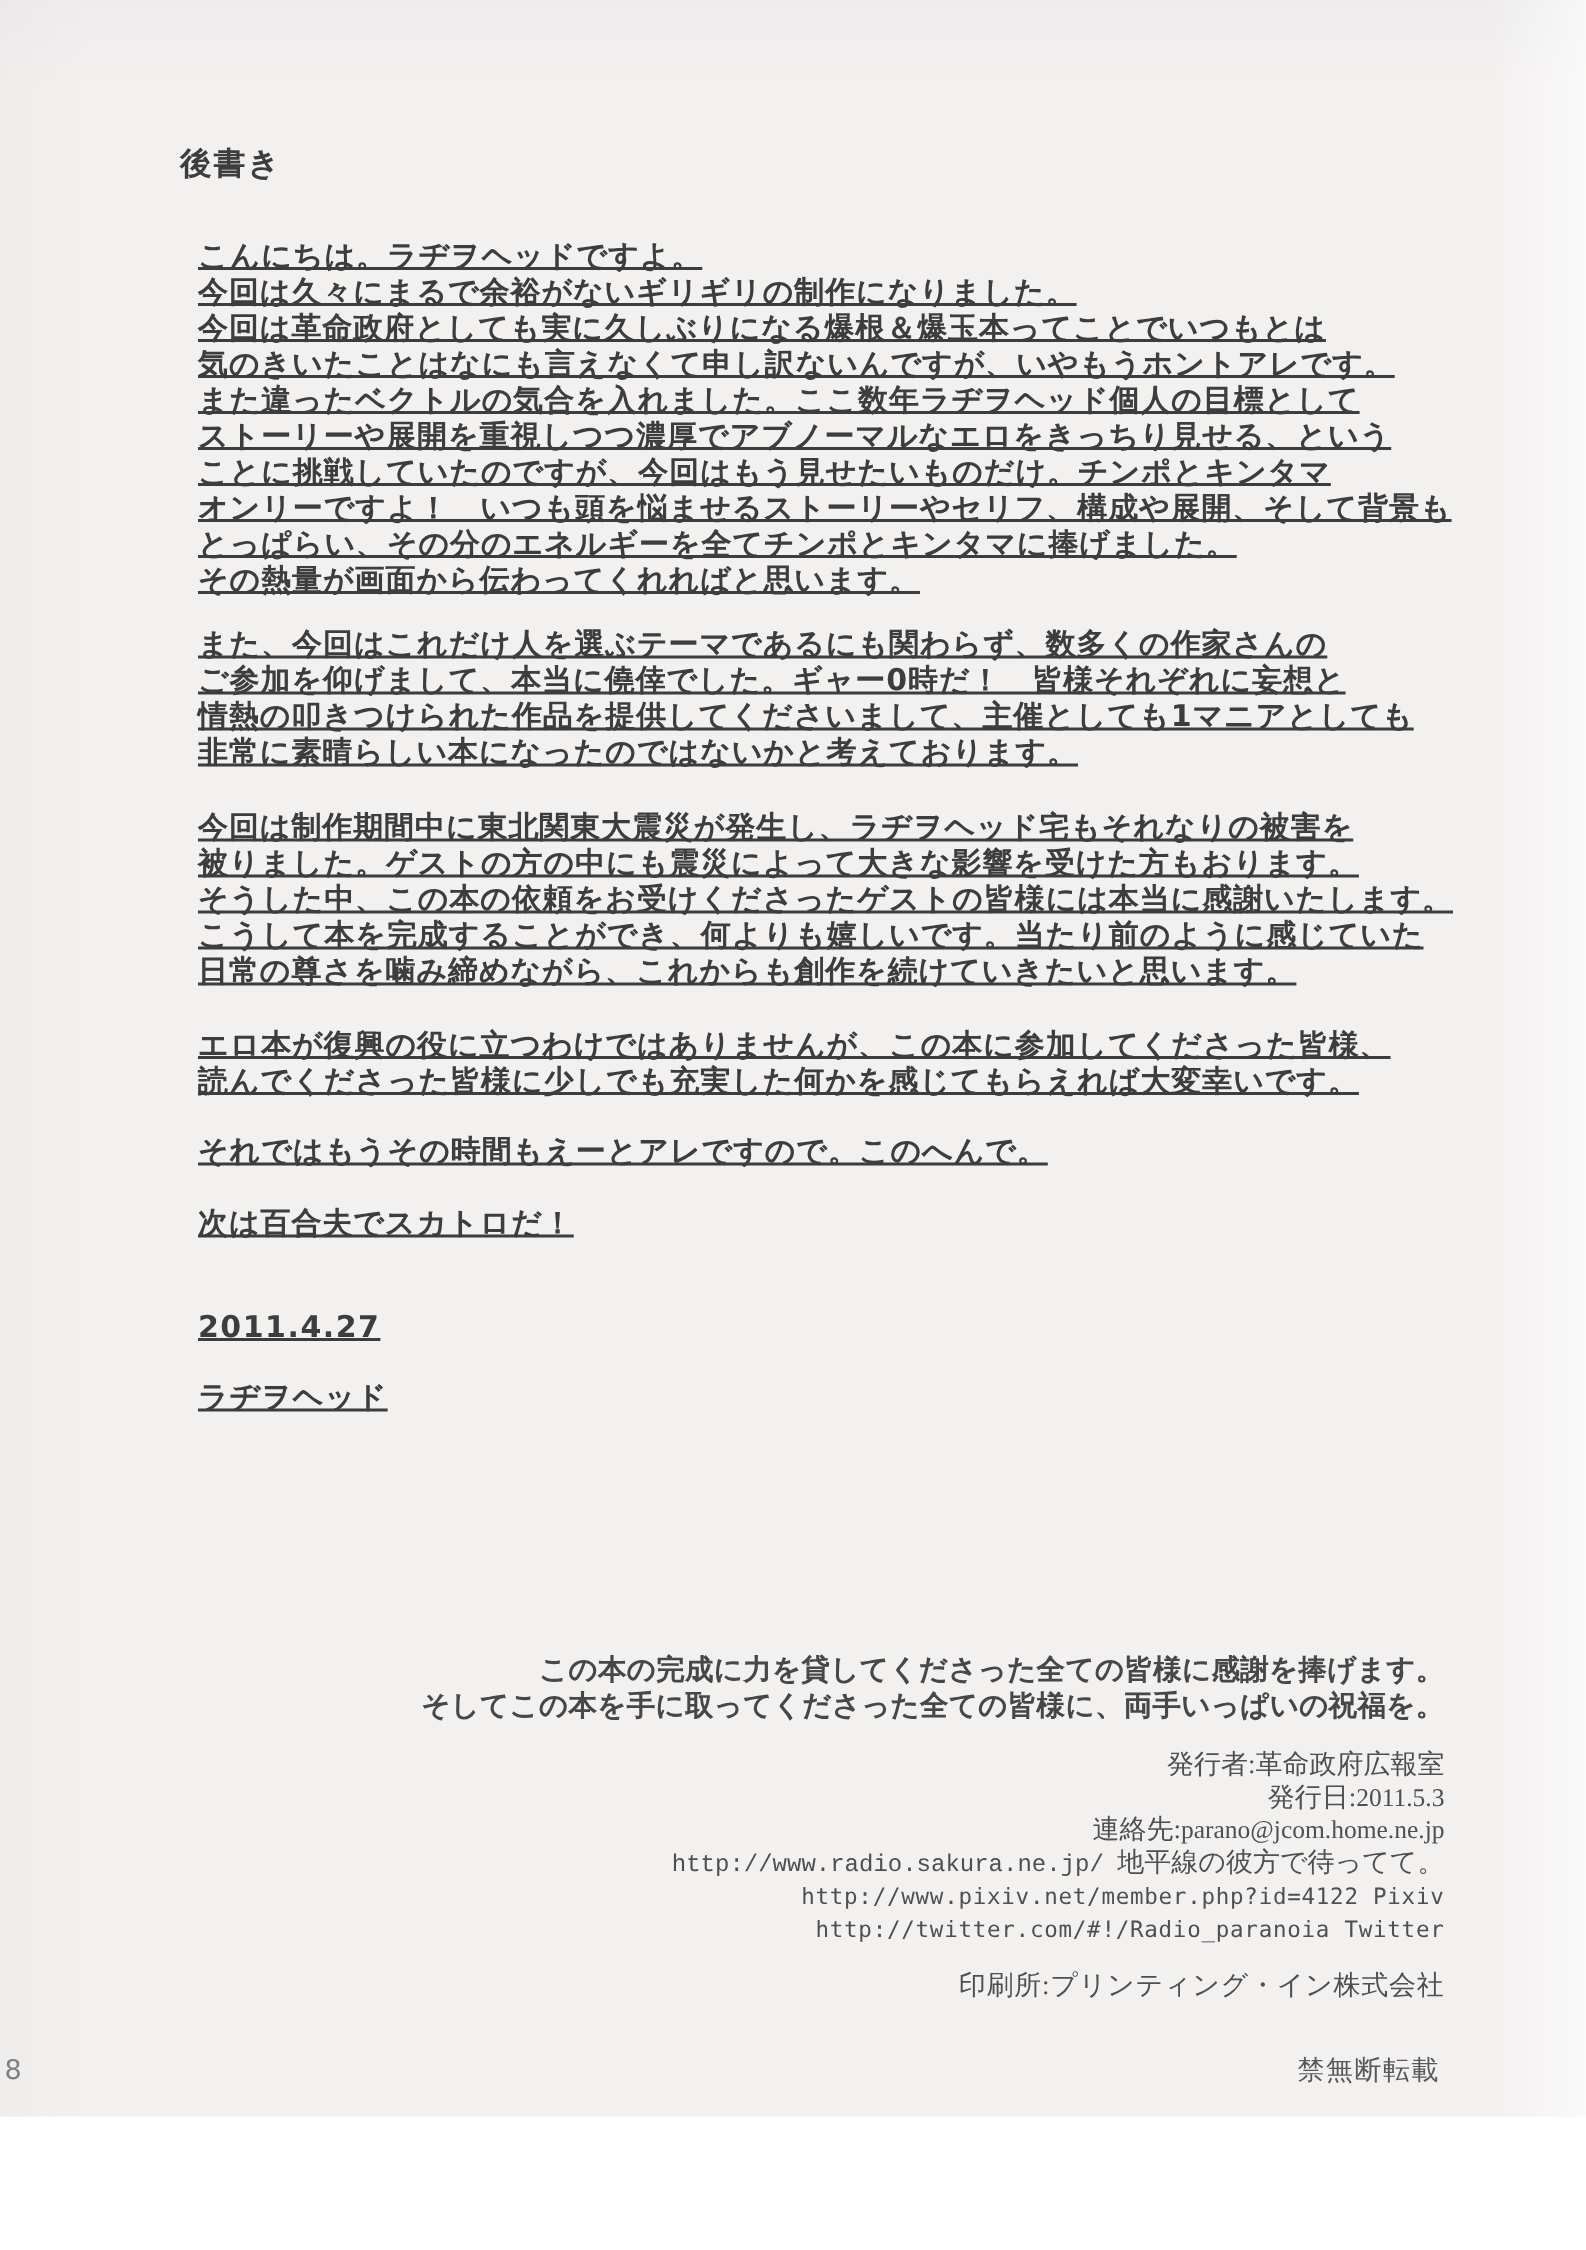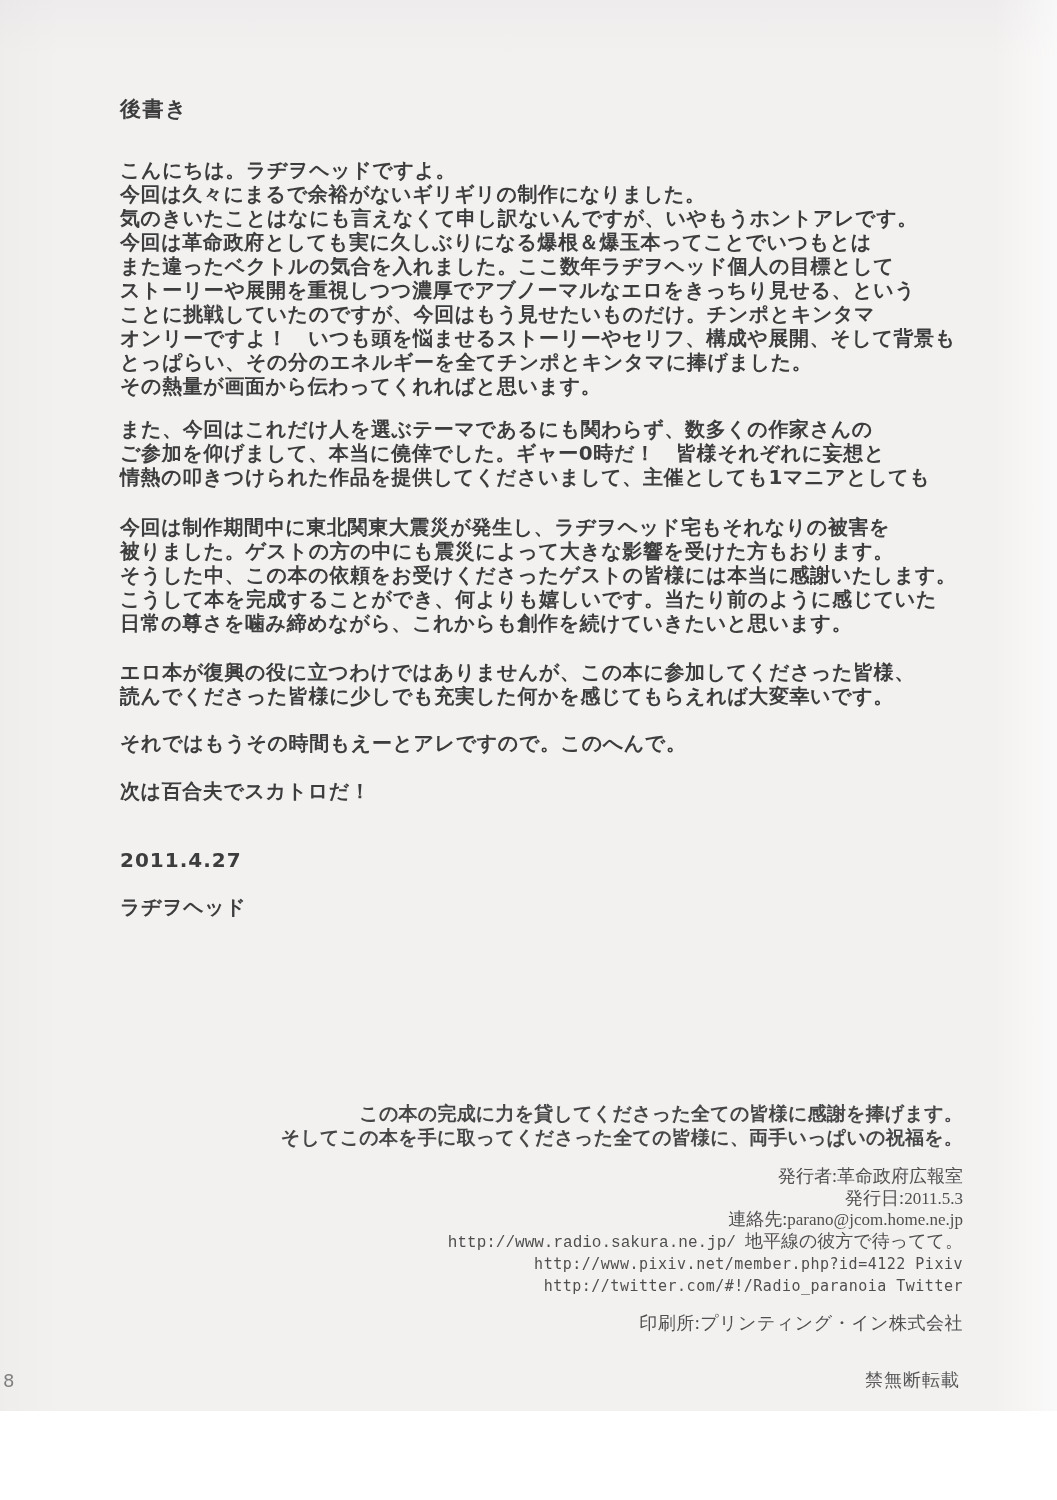--- a/index.html
+++ b/index.html
@@ -27,21 +27,22 @@
     font-weight: 700;
     letter-spacing: 1.5px;
     line-height: 24px;
     margin: 0 0 37px 0;
   }
   .para {
     font-size: 20px;
     font-weight: 700;
     letter-spacing: 0.6px;
     line-height: 24px;
-    margin: 0;
+    margin: 12px;
+    text-decoration: underline;
   }
   .para .line { white-space: nowrap; }
   .p1 { margin-bottom: 19px; }
   .p2 { margin-bottom: 26px; }
   .p3 { margin-bottom: 25px; }
   .p4 { margin-bottom: 23px; }
   .closing-line { margin-bottom: 24px; }
   .next-line   { margin-bottom: 45px; }
   .date-line   { margin-bottom: 23px; letter-spacing: 1px; }
 
@@ -108,33 +109,34 @@
 <body>
 
 <div class="page">
 
   <div class="main">
     <h1 class="title">後書き</h1>
 
     <div class="para p1">
         <div class="line">こんにちは。ラヂヲヘッドですよ。</div>
         <div class="line">今回は久々にまるで余裕がないギリギリの制作になりました。</div>
+        <div class="line">今回は革命政府としても実に久しぶりになる爆根＆爆玉本ってことでいつもとは</div>
         <div class="line">気のきいたことはなにも言えなくて申し訳ないんですが、いやもうホントアレです。</div>
-        <div class="line">今回は革命政府としても実に久しぶりになる爆根＆爆玉本ってことでいつもとは</div>
         <div class="line">また違ったベクトルの気合を入れました。ここ数年ラヂヲヘッド個人の目標として</div>
         <div class="line">ストーリーや展開を重視しつつ濃厚でアブノーマルなエロをきっちり見せる、という</div>
         <div class="line">ことに挑戦していたのですが、今回はもう見せたいものだけ。チンポとキンタマ</div>
         <div class="line">オンリーですよ！　いつも頭を悩ませるストーリーやセリフ、構成や展開、そして背景も</div>
         <div class="line">とっぱらい、その分のエネルギーを全てチンポとキンタマに捧げました。</div>
         <div class="line">その熱量が画面から伝わってくれればと思います。</div>
       </div>
     <div class="para p2">
         <div class="line">また、今回はこれだけ人を選ぶテーマであるにも関わらず、数多くの作家さんの</div>
         <div class="line">ご参加を仰げまして、本当に僥倖でした。ギャー0時だ！　皆様それぞれに妄想と</div>
         <div class="line">情熱の叩きつけられた作品を提供してくださいまして、主催としても1マニアとしても</div>
+        <div class="line">非常に素晴らしい本になったのではないかと考えております。</div>
       </div>
     <div class="para p3">
         <div class="line">今回は制作期間中に東北関東大震災が発生し、ラヂヲヘッド宅もそれなりの被害を</div>
         <div class="line">被りました。ゲストの方の中にも震災によって大きな影響を受けた方もおります。</div>
         <div class="line">そうした中、この本の依頼をお受けくださったゲストの皆様には本当に感謝いたします。</div>
         <div class="line">こうして本を完成することができ、何よりも嬉しいです。当たり前のように感じていた</div>
         <div class="line">日常の尊さを噛み締めながら、これからも創作を続けていきたいと思います。</div>
       </div>
     <div class="para p4">
         <div class="line">エロ本が復興の役に立つわけではありませんが、この本に参加してくださった皆様、</div>

